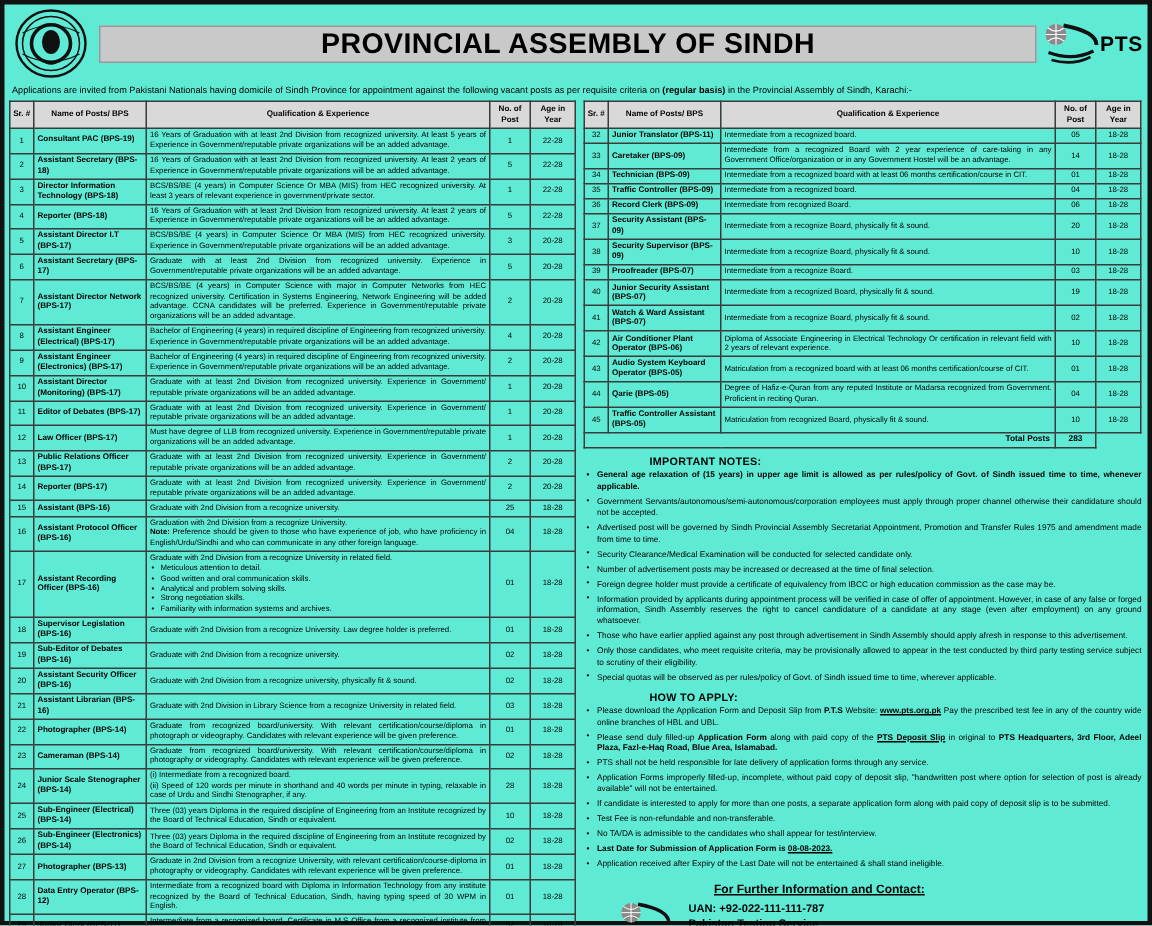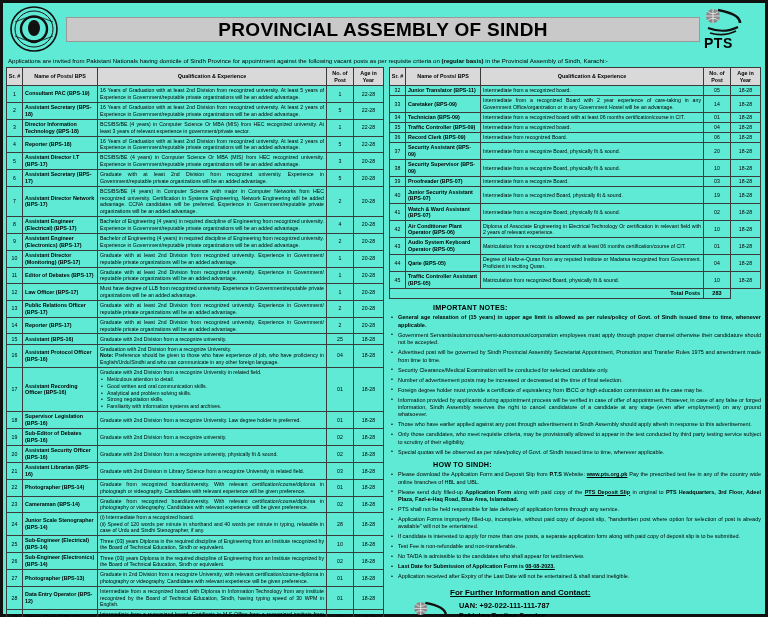--- a/index.html
+++ b/index.html
@@ -62,22 +62,22 @@
     text-align: center;
     font-weight: bold;
     font-size: 16px;
     line-height: 21px;
     letter-spacing: .3px;
     margin-top: 2px;
   }
   .pts-logo {
     flex: 0 0 58px;
     display: flex;
-    flex-direction: column;
-    align-items: flex-start;
+    flex-direction: row;
+    align-items: center;
     justify-content: center;
   }
   .pts-logo .pts-text {
     font-weight: bold;
     font-size: 14px;
     letter-spacing: .5px;
     line-height: 14px;
   }
 
   
@@ -177,21 +177,21 @@
 
   
   .contact-wrap {
     margin-top: 7px;
     padding-left: 20px;
   }
   .contact-head {
     font-weight: bold;
     font-size: 8px;
     text-decoration: underline;
-    margin-left: 41px;
+    margin-left: 67px;
     margin-bottom: 4px;
   }
   .contact-body {
     display: flex;
     align-items: flex-start;
     gap: 8px;
   }
   .contact-logo {
     flex: 0 0 42px;
     display: flex;
@@ -681,21 +681,21 @@
           <li>Advertised post will be governed by Sindh Provincial Assembly Secretariat Appointment, Promotion and Transfer Rules 1975 and amendment made from time to time.</li>
           <li>Security Clearance/Medical Examination will be conducted for selected candidate only.</li>
           <li>Number of advertisement posts may be increased or decreased at the time of final selection.</li>
           <li>Foreign degree holder must provide a certificate of equivalency from IBCC or high education commission as the case may be.</li>
           <li>Information provided by applicants during appointment process will be verified in case of offer of appointment. However, in case of any false or forged information, Sindh Assembly reserves the right to cancel candidature of a candidate at any stage (even after employment) on any ground whatsoever.</li>
           <li>Those who have earlier applied against any post through advertisement in Sindh Assembly should apply afresh in response to this advertisement.</li>
           <li>Only those candidates, who meet requisite criteria, may be provisionally allowed to appear in the test conducted by third party testing service subject to scrutiny of their eligibility.</li>
           <li>Special quotas will be observed as per rules/policy of Govt. of Sindh issued time to time, wherever applicable.</li>
         </ul>
 
-      <div class="sec-head">HOW TO SINDH:</div>
+      <div class="sec-head">HOW TO APPLY:</div>
       <ul class="notes" id="apply-list">
           <li>Please download the Application Form and Deposit Slip from <b>P.T.S</b> Website: <span class="u">www.pts.org.pk</span> Pay the prescribed test fee in any of the country wide online branches of HBL and UBL.</li>
           <li>Please send duly filled-up <b>Application Form</b> along with paid copy of the <span class="u">PTS Deposit Slip</span> in original to <b>PTS Headquarters, 3rd Floor, Adeel Plaza, Fazl-e-Haq Road, Blue Area, Islamabad.</b></li>
           <li>PTS shall not be held responsible for late delivery of application forms through any service.</li>
           <li>Application Forms improperly filled-up, incomplete, without paid copy of deposit slip, "handwritten post where option for selection of post is already available" will not be entertained.</li>
           <li>If candidate is interested to apply for more than one posts, a separate application form along with paid copy of deposit slip is to be submitted.</li>
           <li>Test Fee is non-refundable and non-transferable.</li>
           <li>No TA/DA is admissible to the candidates who shall appear for test/interview.</li>
           <li class="strong-note">Last Date for Submission of Application Form is <span class="u">08-08-2023.</span></li>
           <li>Application received after Expiry of the Last Date will not be entertained &amp; shall stand ineligible.</li>

